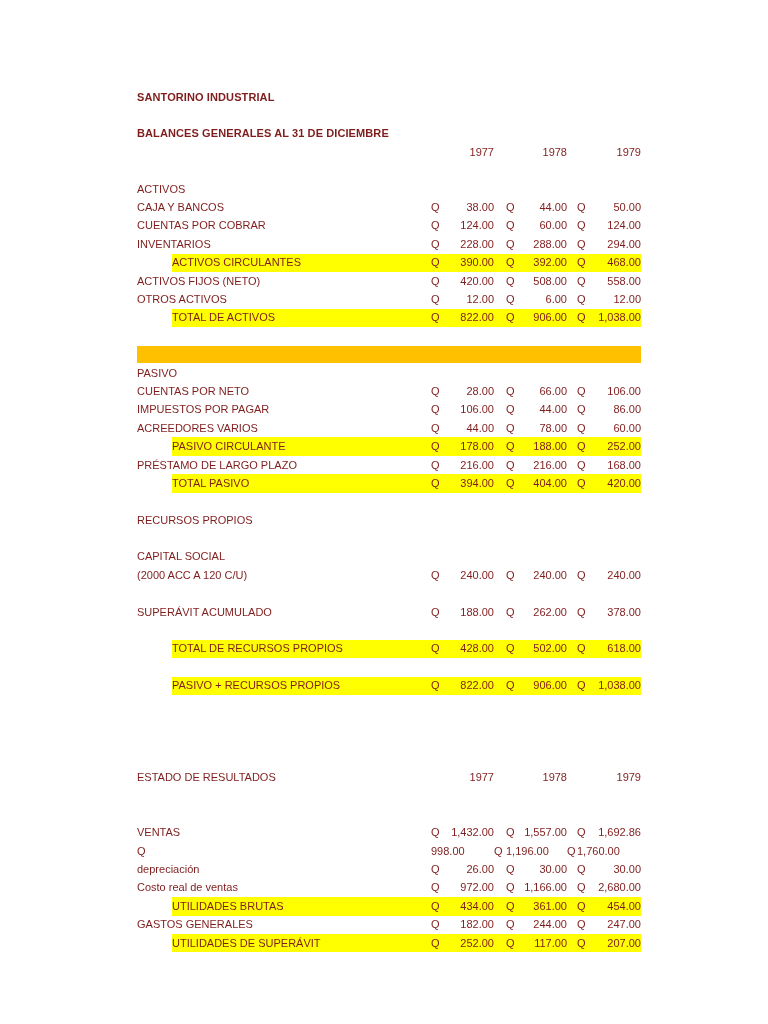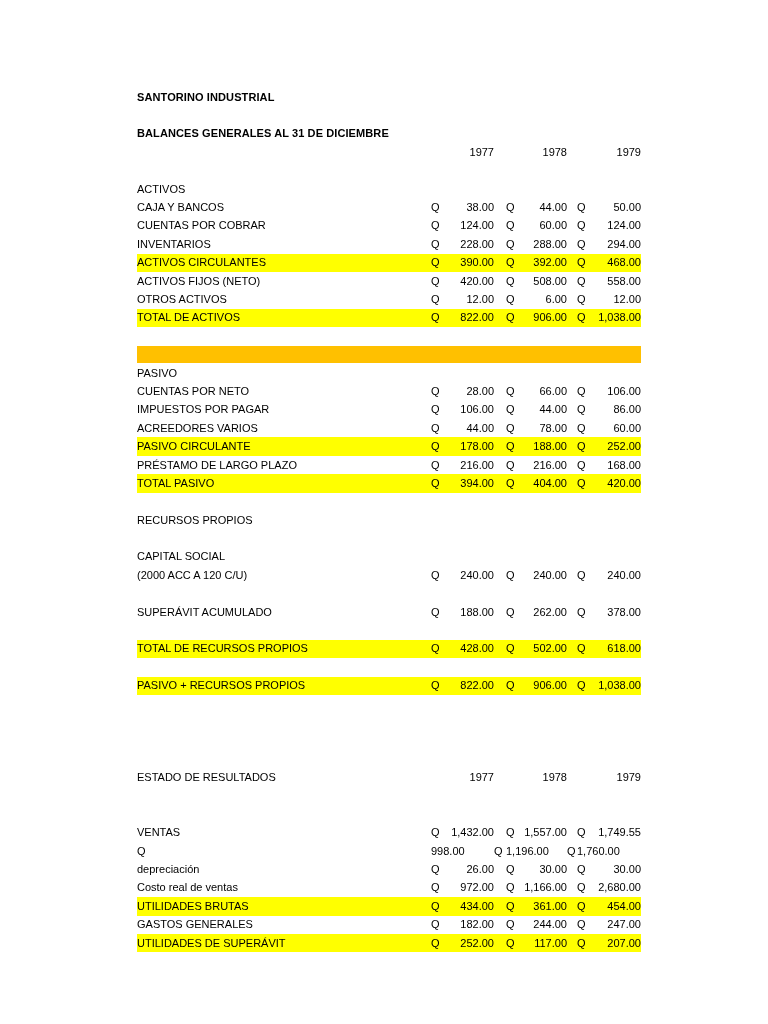--- a/index.html
+++ b/index.html
@@ -6,40 +6,40 @@
   body {
     width:768px; height:1024px;
     background:#ffffff;
     font-family:"Liberation Sans", sans-serif;
   }
   .page {
     position:relative;
     width:768px; height:1024px;
     background:#ffffff;
     overflow:hidden;
-    color:#000000;
+    color:#7f1d1d;
   }
   .content {
     position:absolute;
     left:137px; top:88px;
     width:504px;
   }
   .row {
     height:18.4px;
     display:grid;
     grid-template-columns:1fr 16px 47px 12px 16px 45px 10px 16px 48px;
     align-items:center;
     font-size:11px;
     line-height:1;
   }
   .row .lbl { white-space:nowrap; overflow:visible; }
   .row .cur { text-align:left; }
   .row .val { text-align:right; white-space:nowrap; }
   .row.title .lbl { font-weight:bold; letter-spacing:0.1px; }
-  .row.hl { background:#FFFF00; }
+  .row.hl { background:#FFFF00;margin-left:35px; }
   .divider-bar {
     grid-column:1 / -1;
     height:17px;
     align-self:center;
     background:#FFC000;
   }
 </style>
 </head>
 <body>
 
@@ -291,21 +291,21 @@
       <div class="row"></div>
       <div class="row">
         <span class="lbl">VENTAS</span>
         <span class="cur">Q</span>
         <span class="val">1,432.00</span>
         <span></span>
         <span class="cur">Q</span>
         <span class="val">1,557.00</span>
         <span></span>
         <span class="cur">Q</span>
-        <span class="val">1,749.55</span>
+        <span class="val">1,692.86</span>
       </div>
       <div class="row">
         <span class="cur">Q</span>
         <span class="val">998.00</span>
         <span></span>
         <span class="cur">Q</span>
         <span class="val">1,196.00</span>
         <span></span>
         <span class="cur">Q</span>
         <span class="val">1,760.00</span>

